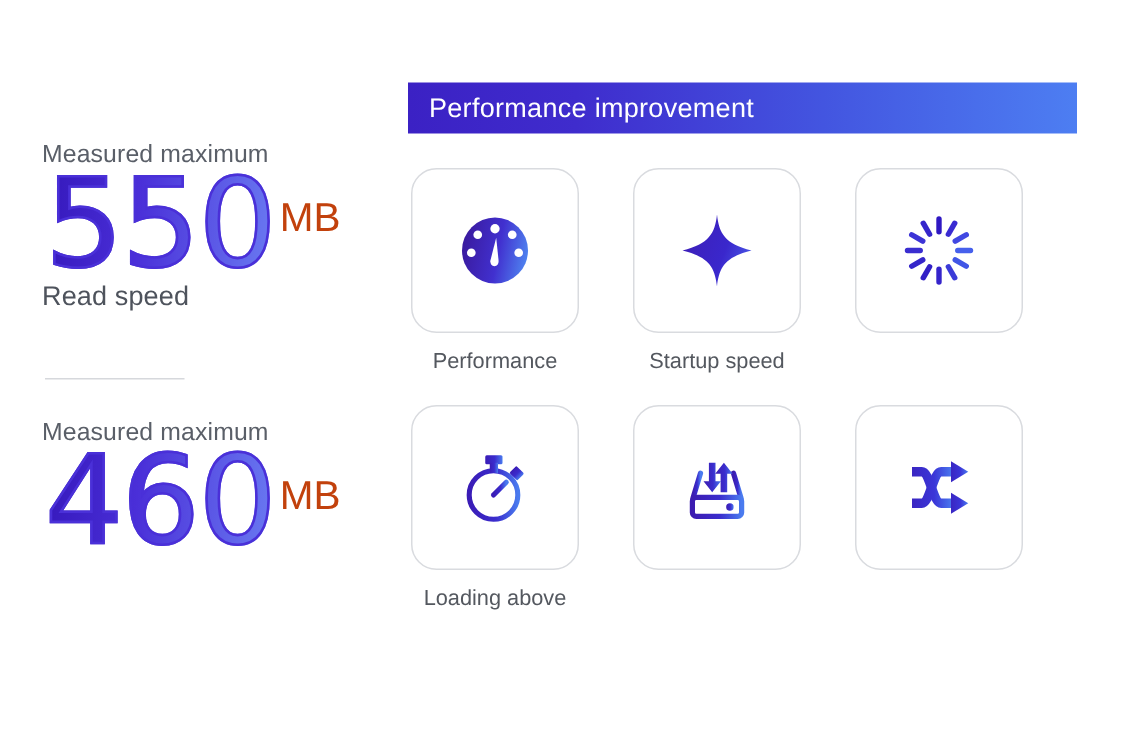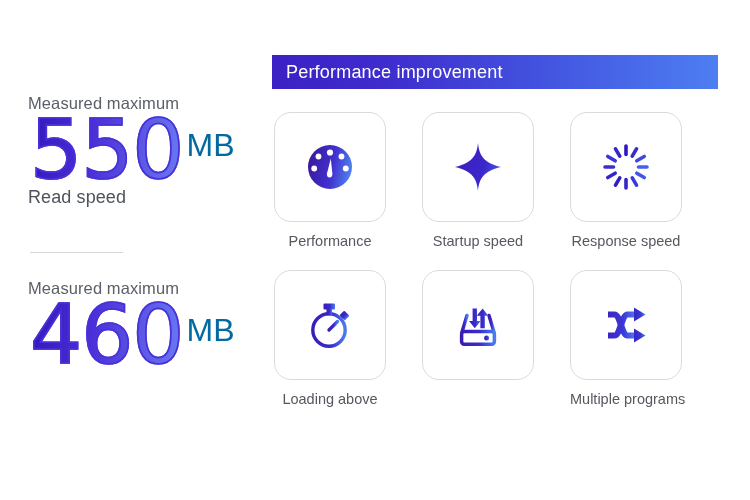--- a/index.html
+++ b/index.html
@@ -58,22 +58,22 @@
     font-family: "DejaVu Sans", sans-serif;
     color: transparent;
     -webkit-text-stroke: 1.7px #4a30d8;
     background-image: linear-gradient(95deg, #3518bb 0%, #4a2fd8 40%, #6a7cf2 100%);
     -webkit-background-clip: text;
     background-clip: text;
     display: block;
   }
 
   .spec-unit {
-    font-size: 32px;
-    color: #0369a1;
+    font-size: 27px;
+    color: #c2410c;
     margin-left: 3px;
     margin-bottom: 9px;
     letter-spacing: 0px;
     font-weight: 400;
   }
 
   .spec-label-row {
     display: flex;
     align-items: baseline;
     margin-top: 3px;
@@ -274,21 +274,20 @@
                     <line x1="0" y1="-21" x2="0" y2="-12.5" stroke="#3220c6" transform="rotate(210)"></line>
                     <line x1="0" y1="-21" x2="0" y2="-12.5" stroke="#3526ca" transform="rotate(240)"></line>
                     <line x1="0" y1="-21" x2="0" y2="-12.5" stroke="#3a2ed0" transform="rotate(270)"></line>
                     <line x1="0" y1="-21" x2="0" y2="-12.5" stroke="#3d34d6" transform="rotate(300)"></line>
                     <line x1="0" y1="-21" x2="0" y2="-12.5" stroke="#3526cb" transform="rotate(330)"></line>
                   </g>
                 </g>
               </svg>
             </span>
           </div>
-          <div class="tile-label">Response speed</div>
         </div>
 
       </div>
 
       <div class="grid-row">
 
         <div class="tile">
           <div class="tile-card">
             <span>
               <svg class="icon-svg" width="58" height="58" viewBox="0 0 58 58">
@@ -353,20 +352,19 @@
                 </defs>
                 <g fill="none" stroke="url(#gShuf)" stroke-width="6.2" stroke-linecap="butt" stroke-linejoin="round">
                   <path d="M11 18.5 h6.5 c5.5 0 7.5 21 13 21 h7.5"></path>
                   <path d="M11 39.5 h6.5 c5.5 0 7.5 -21 13 -21 h7.5"></path>
                 </g>
                 <polygon points="37,11.5 48.5,18.5 37,25.5" fill="url(#gShuf)"></polygon>
                 <polygon points="37,32.5 48.5,39.5 37,46.5" fill="url(#gShuf)"></polygon>
               </svg>
             </span>
           </div>
-          <div class="tile-label">Multiple programs</div>
         </div>
 
       </div>
 
     </div>
   </div>
 </div>
 
 </body></html>

